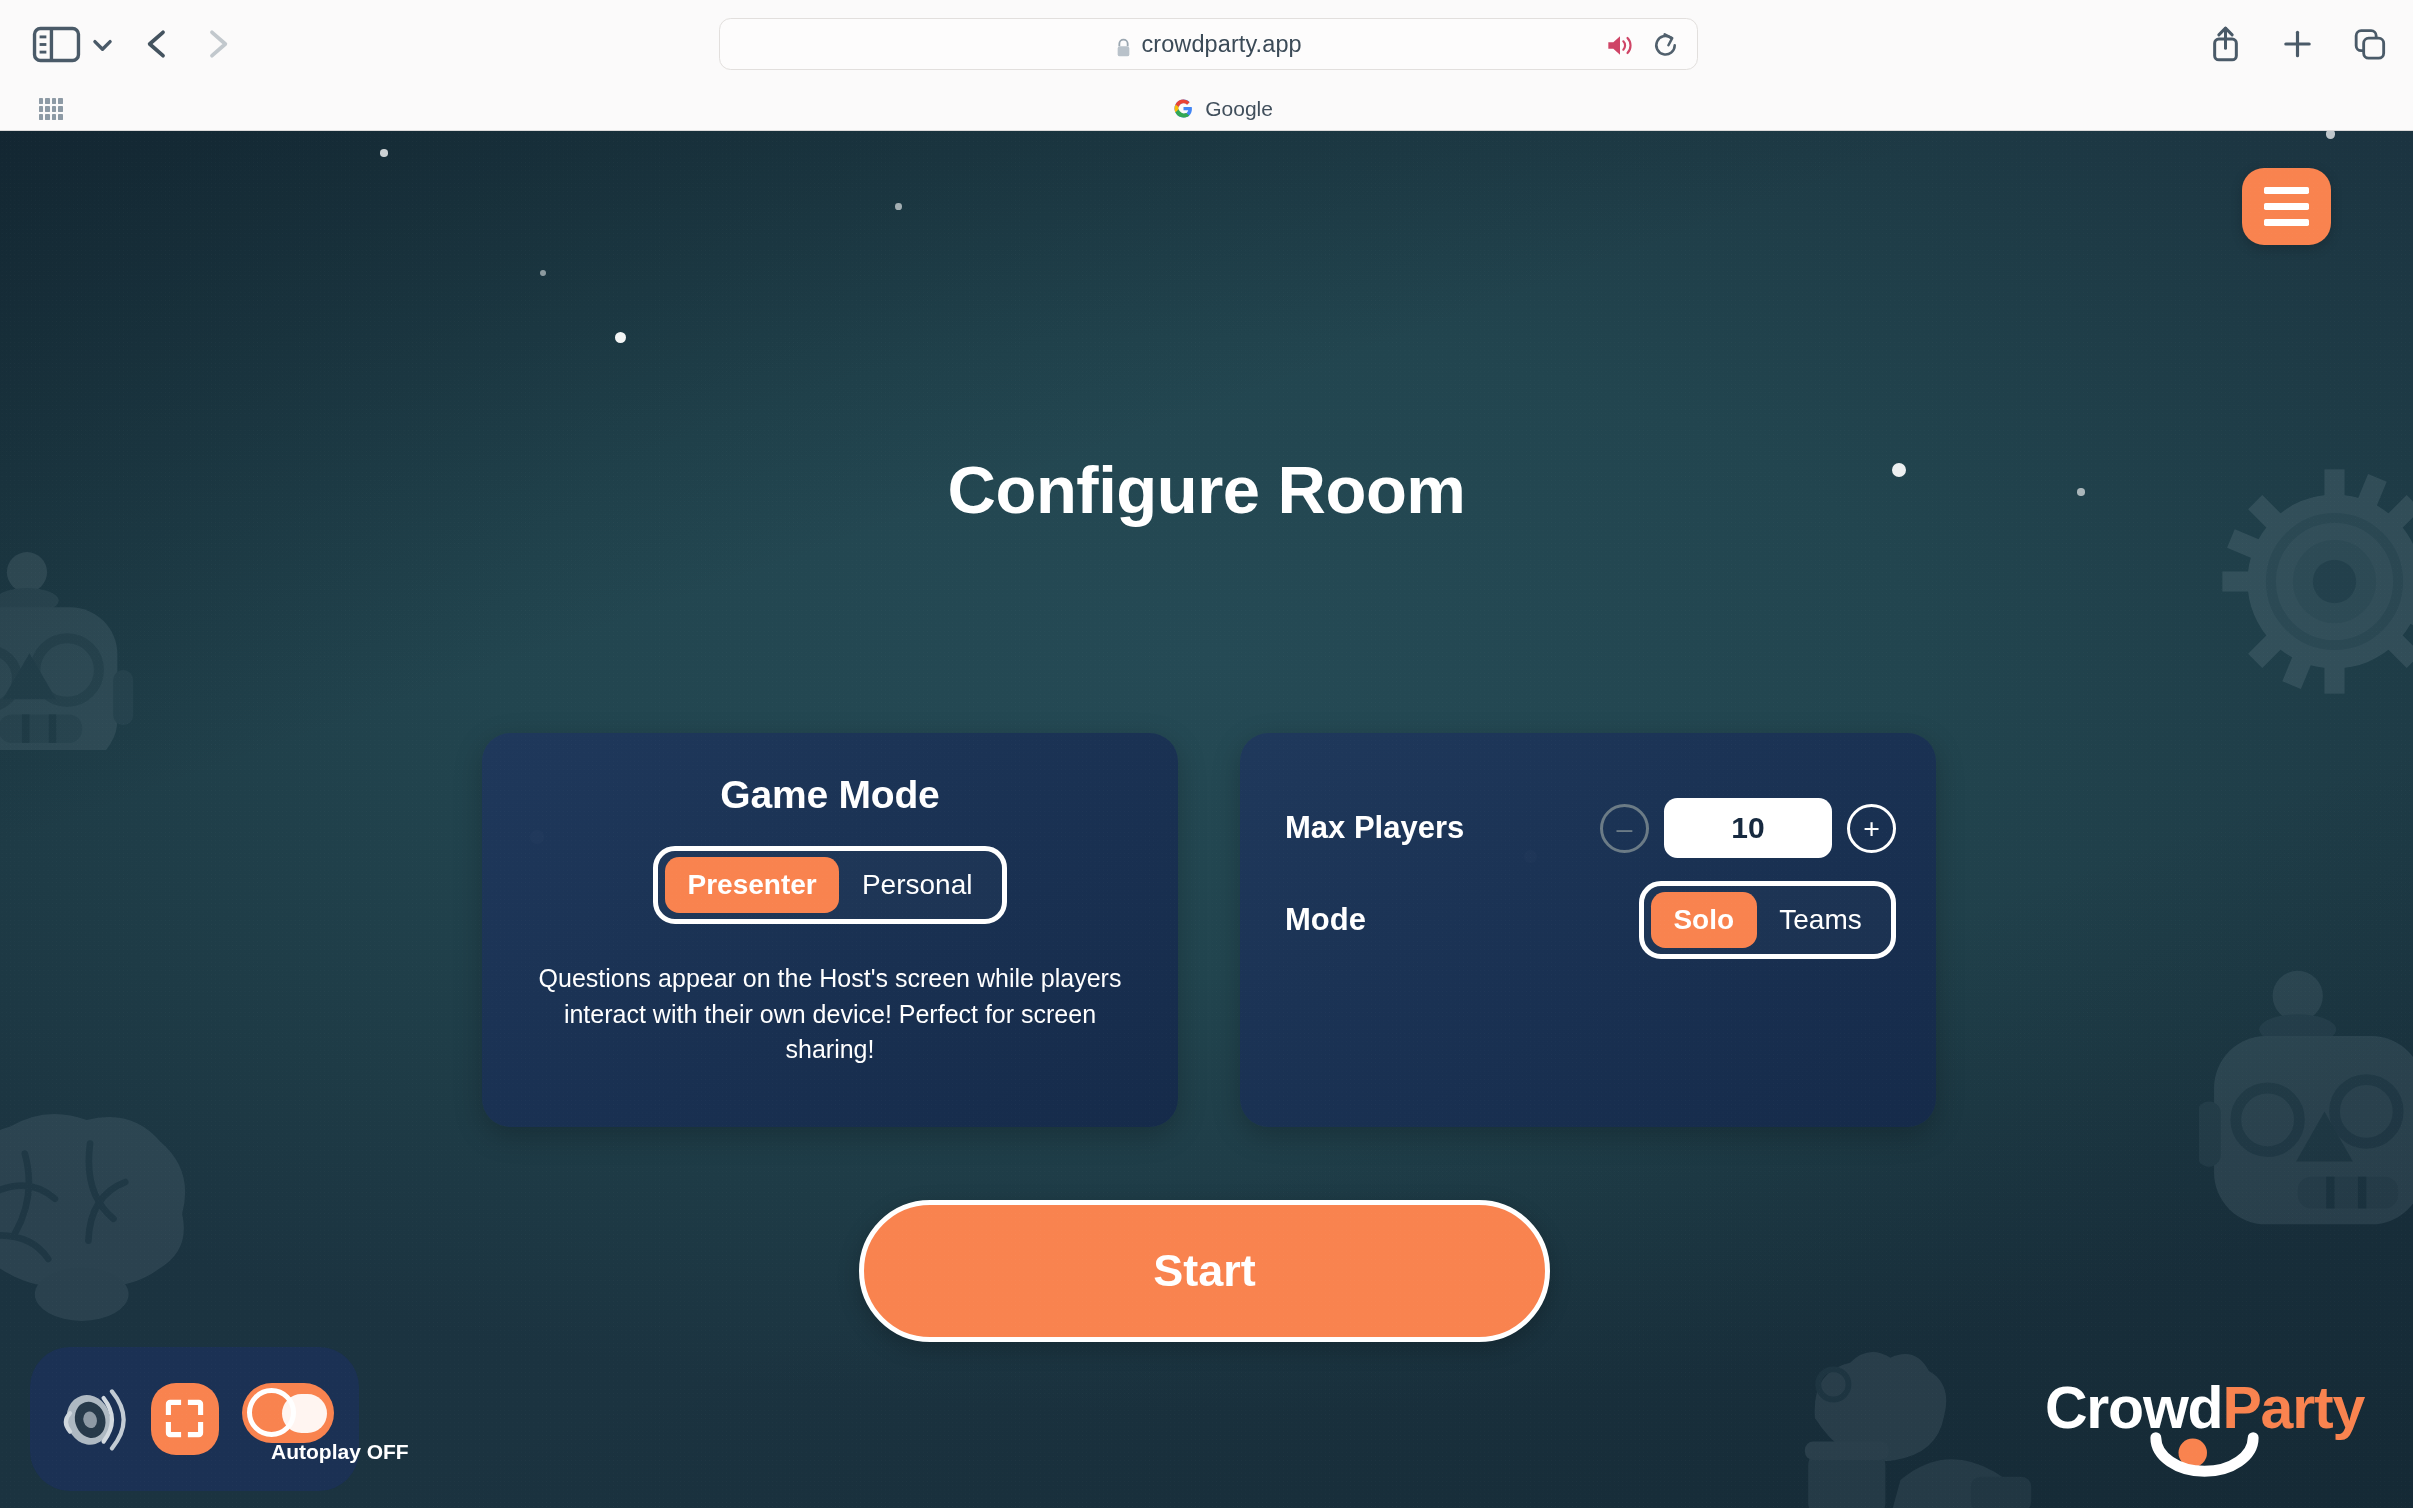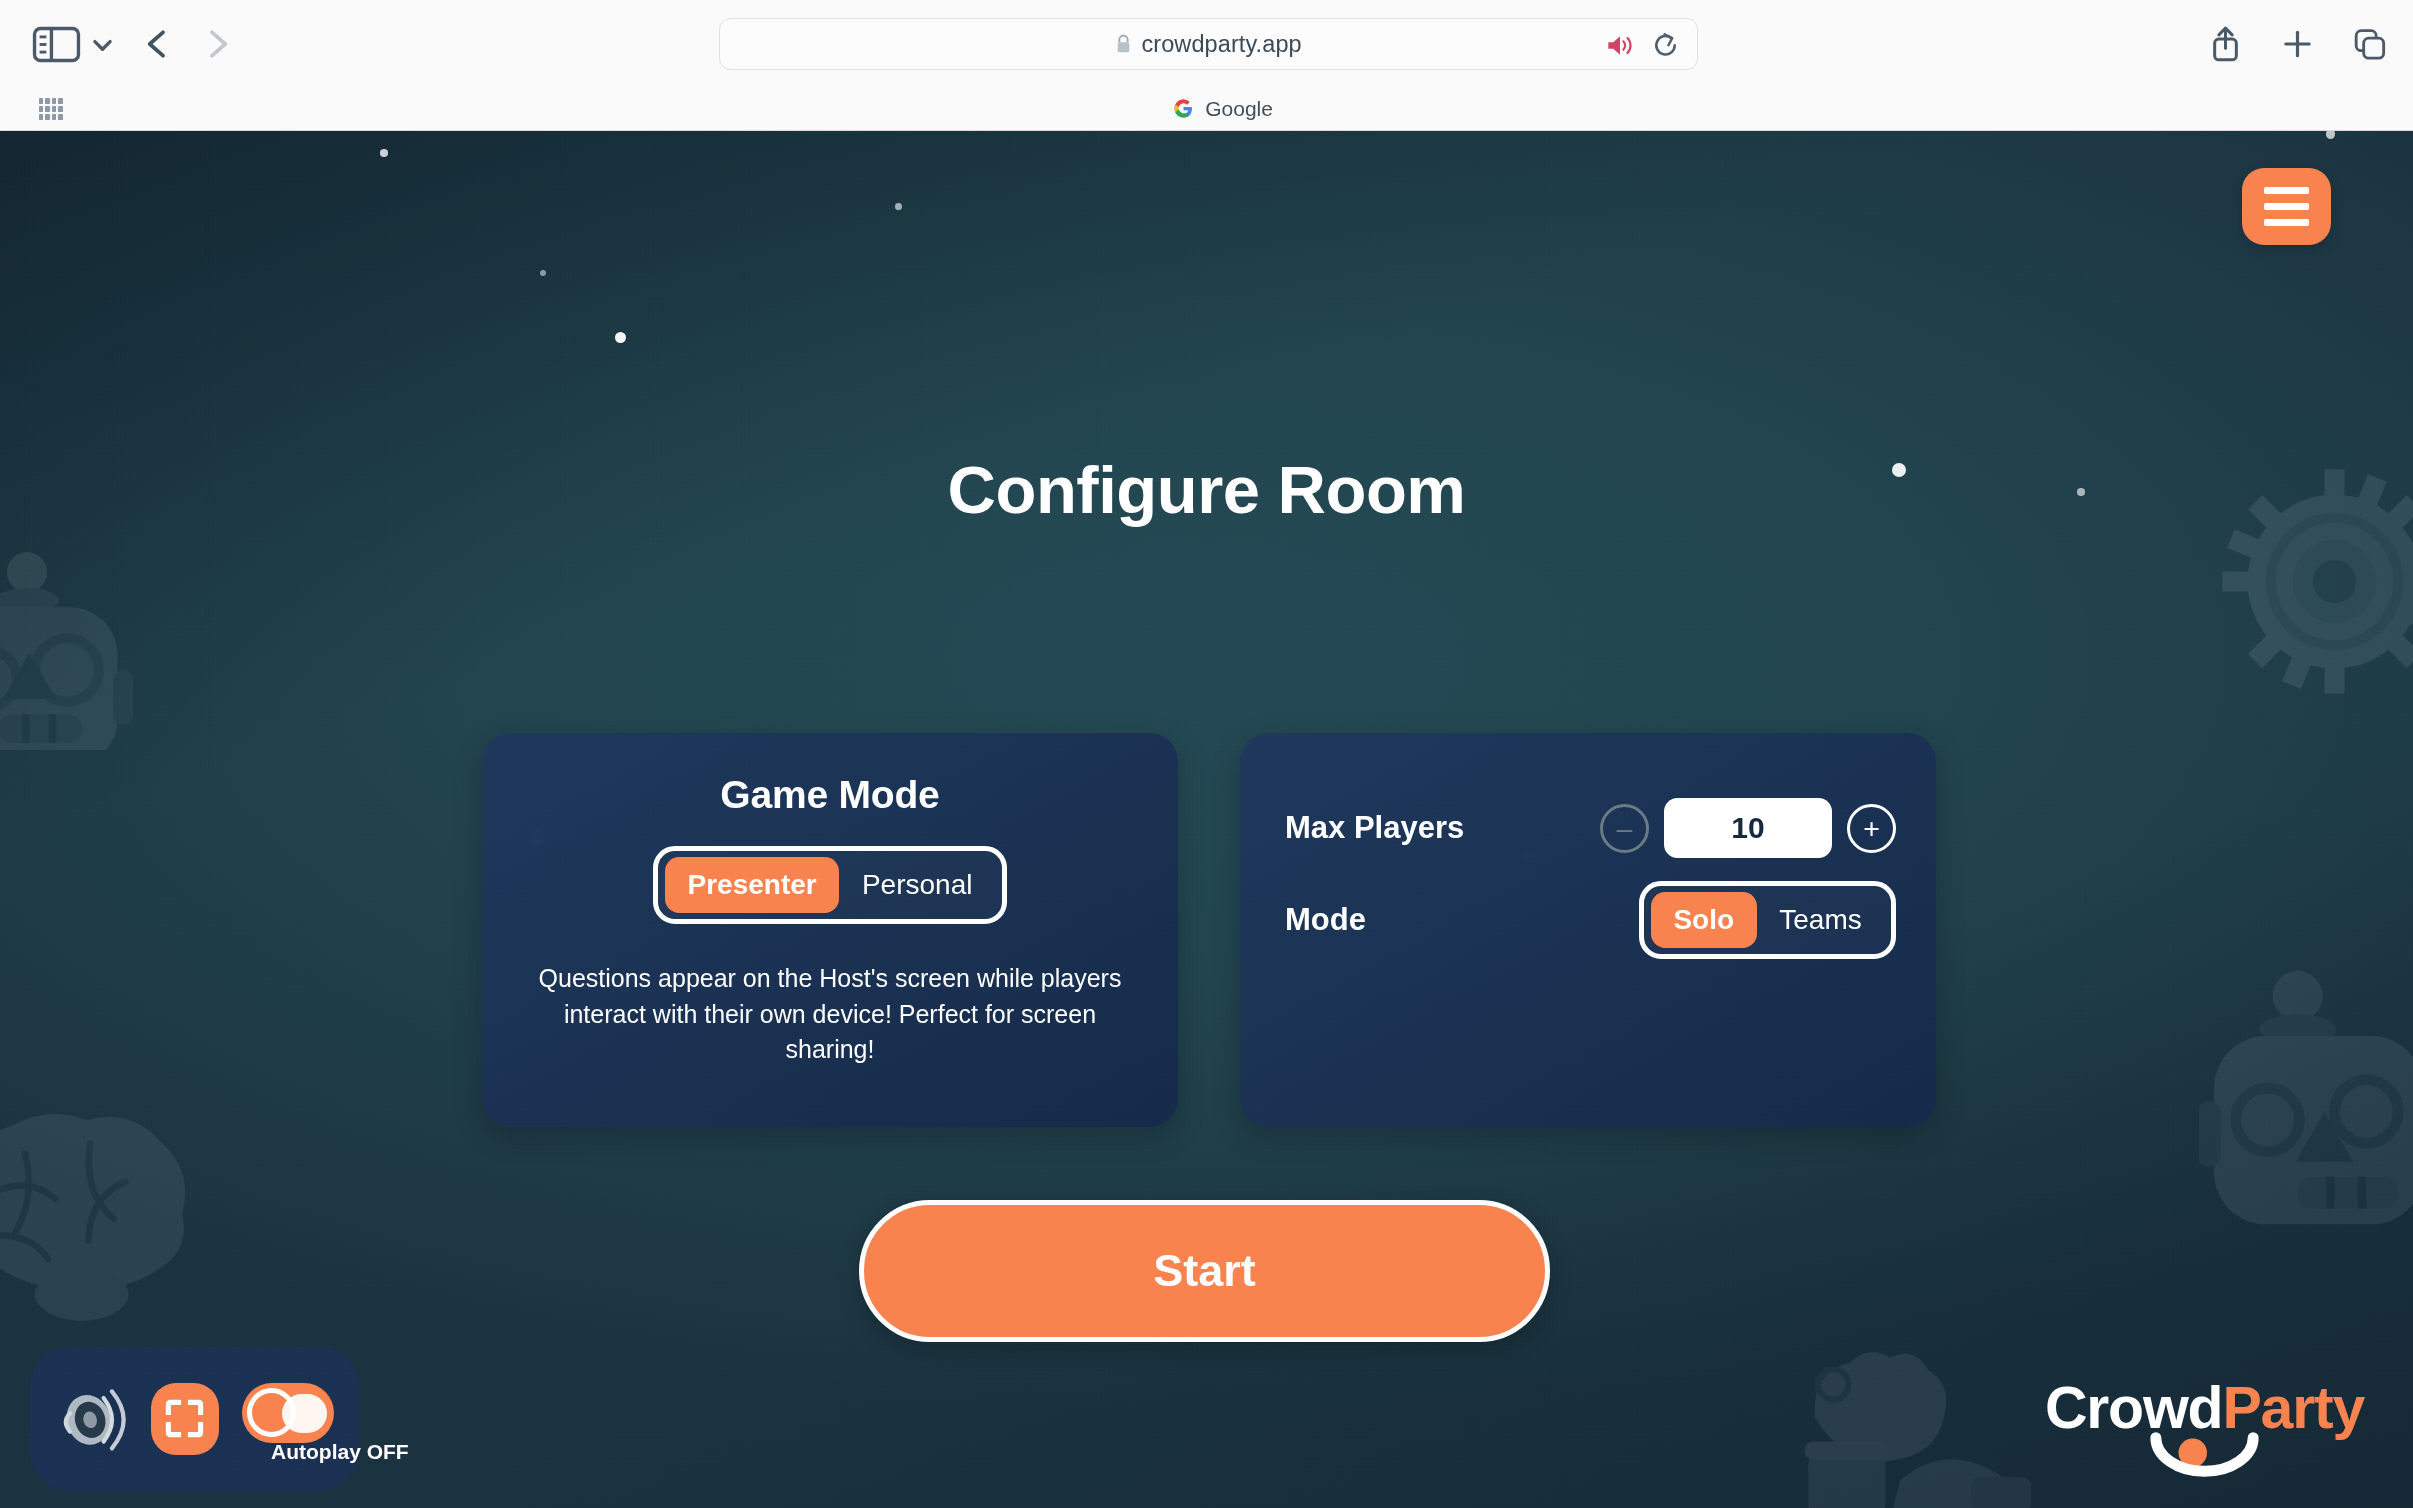--- a/index.html
+++ b/index.html
@@ -28,21 +28,21 @@
   }
   .nav-back{ position:absolute; left:138px; top:23.5px; width:40px; height:40px; cursor:pointer; }
   .nav-fwd{ position:absolute; left:197px; top:23.5px; width:40px; height:40px; cursor:pointer; }
 
   .addressbar{
     position:absolute; left:719px; top:18.4px; width:979px; height:52px;
     background:#fdfcfc; border:1.3px solid #e2dfdd; border-radius:11.7px;
     display:flex; align-items:center; justify-content:center;
     cursor:text;
   }
-  .addr-center{ display:flex; align-items:center; gap:9.2px; }
+  .addr-center{ display:flex; align-items:flex-end; gap:9.2px; }
   .lock-icon{ width:17px; height:20px; display:block; }
   .addr-text{
     font-size:23.5px; color:#3b4a57; letter-spacing:0.1px;
   }
   .addr-right{
     position:absolute; right:18.4px; top:0; height:52px;
     display:flex; align-items:center; gap:17px;
   }
   .audio-icon{ width:30px; height:25px; cursor:pointer; }
   .reload-icon{ width:27px; height:28.5px; cursor:pointer; }

